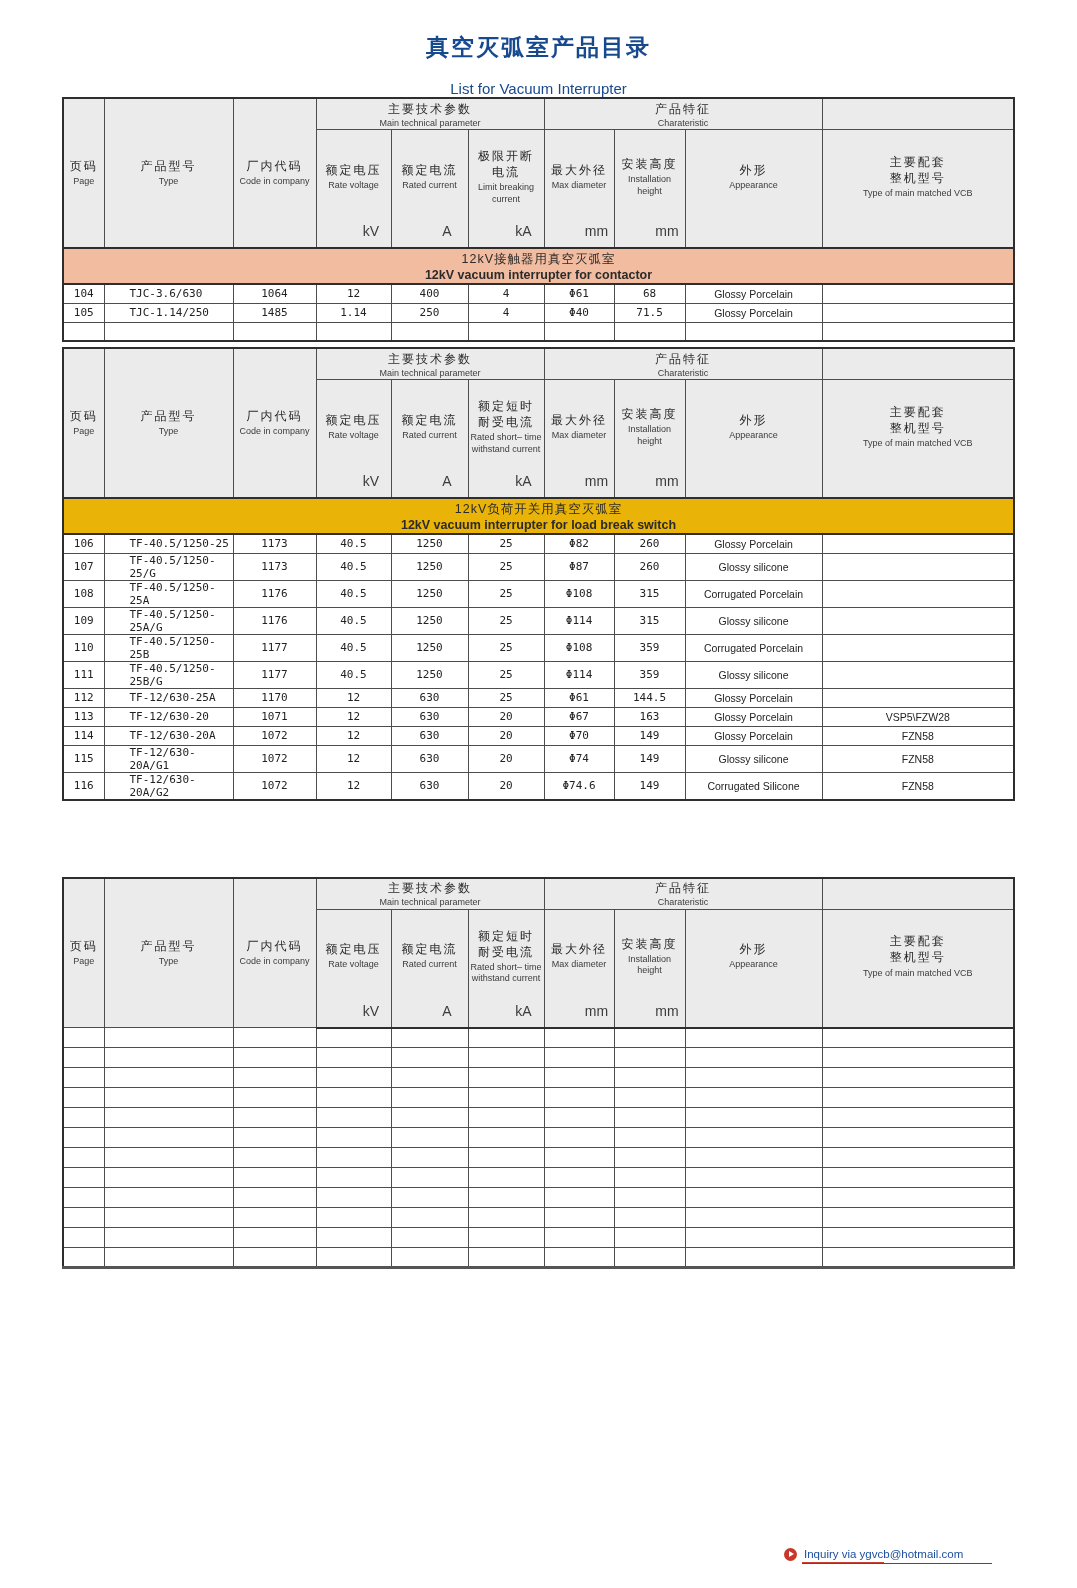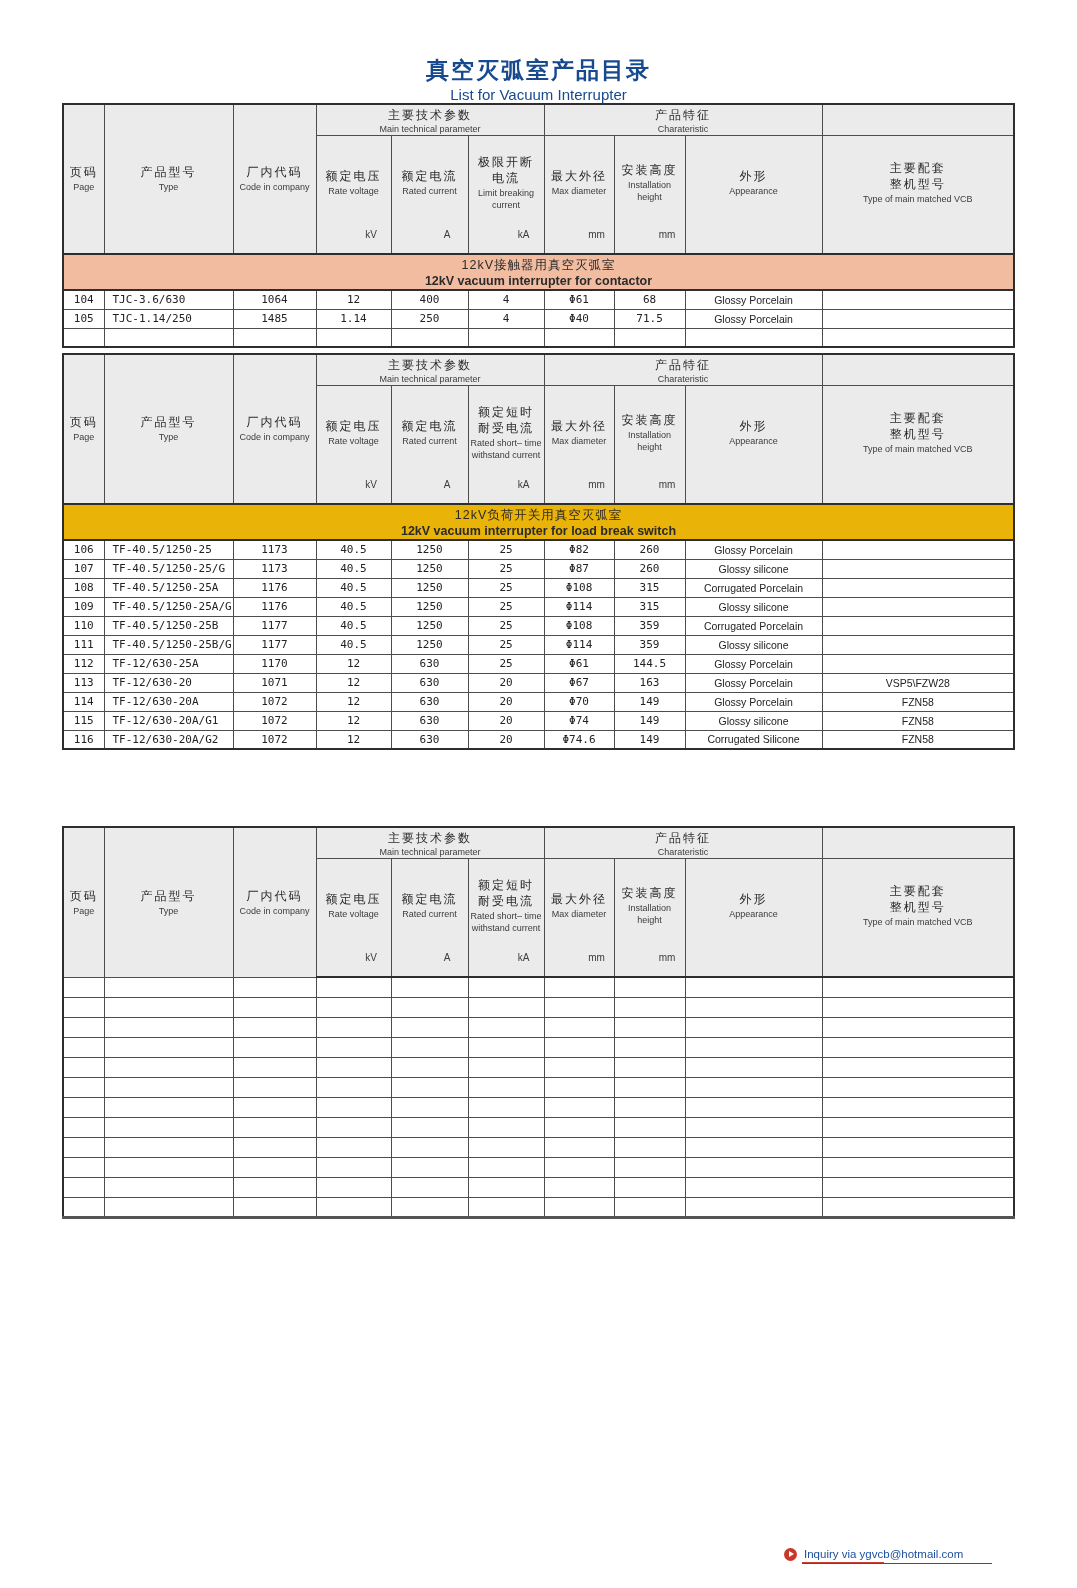--- a/index.html
+++ b/index.html
@@ -1,52 +1,52 @@
 <!DOCTYPE html>
 <html><head>
 <meta charset="utf-8">
 <style>
   html,body{margin:0;padding:0;}
   body{
     width:1077px;height:1588px;position:relative;background:#ffffff;
     font-family:"Liberation Sans", sans-serif;color:#2b2b2b;
   }
   
-  .title-block{padding-top:55px;text-align:center;}
+  .title-block{padding-top:32px;text-align:center;}
   .title-zh{font-size:23px;font-weight:bold;letter-spacing:2px;}
-  .title-en{font-size:15px;margin-top:0px;}
+  .title-en{font-size:15px;margin-top:17px;}
   
   table.cat{
     width:951px;margin-left:62px;border-collapse:collapse;table-layout:fixed;
     border:2px solid #2e2e2e;
   }
   table.cat th, table.cat td{
     border:1px solid #4d4d4d;padding:0;text-align:center;vertical-align:middle;
     overflow:hidden;
   }
   table.cat thead th{background:#ebebeb;font-weight:normal;}
   tr.group-row th{height:30px;}
   tr.group-row .zh-g{font-size:12px;letter-spacing:2px;}
   tr.group-row .en{font-size:9px;color:#3c3c3c;}
   tr.label-row th{height:117px;border-bottom:2px solid #2e2e2e;}
   .stack .zh{font-size:12px;letter-spacing:2px;white-space:pre-line;line-height:1.35;}
   .stack .en{font-size:9px;color:#3c3c3c;white-space:pre-line;line-height:1.25;margin-top:2px;}
   .hcell{display:flex;flex-direction:column;height:117px;}
   .hcell .mid{flex:1;display:flex;flex-direction:column;justify-content:center;align-items:center;}
-  .hcell .unit{height:24px;font-size:10px;color:#3c3c3c;margin-left:35px;}
+  .hcell .unit{height:24px;font-size:14px;color:#3c3c3c;margin-left:35px;}
   tr.banner-row td{
     height:34px;border-top:2px solid #2e2e2e;border-bottom:2px solid #2e2e2e;
   }
   .banner-zh{font-size:12.5px;font-weight:normal;letter-spacing:1px;}
   .banner-en{font-size:12.5px;font-weight:bold;}
   tbody.data-body tr{height:19px;}
   tbody.data-body td{
     font-family:"DejaVu Sans Mono", monospace;font-size:11px;letter-spacing:0px;color:#222;
   }
-  tbody.data-body td:nth-child(2){text-align:left;padding-left:8px;}
+  tbody.data-body td:nth-child(2){text-align:left;padding-left:25px;}
   tbody.data-body td:nth-child(9),
   tbody.data-body td:nth-child(10){
     font-family:"Liberation Sans", sans-serif;font-size:10.5px;letter-spacing:0;
   }
   tbody.blank-body tr{height:20px;}
   table#blank-table{margin-top:76px;border-bottom:3px solid #555;}
   table#loadbreak-table{margin-top:5px;}
   
   .footer{position:absolute;left:784px;top:1544px;display:flex;align-items:center;}
   .play-icon{

